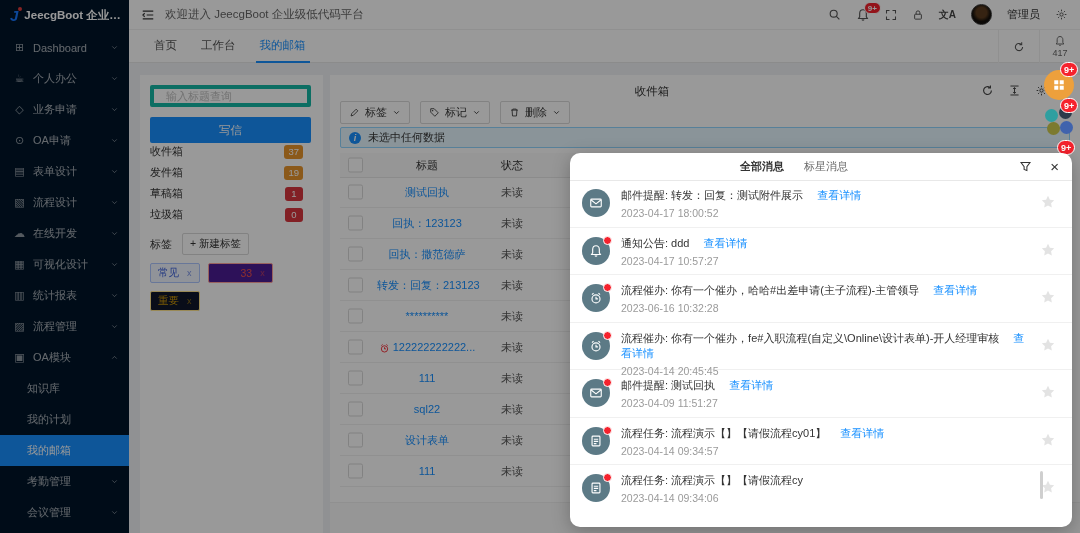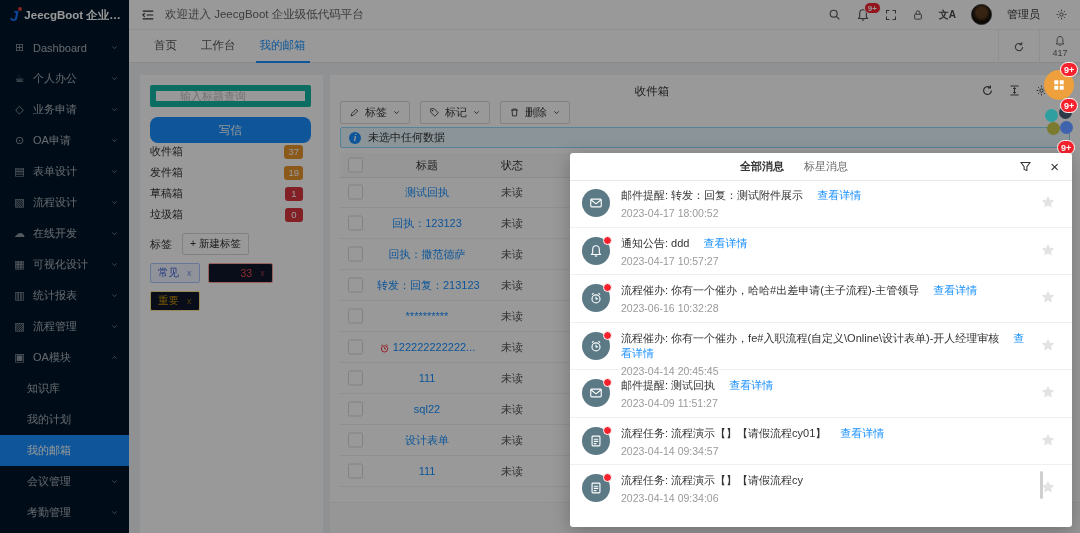--- a/index.html
+++ b/index.html
@@ -32,35 +32,35 @@
   .tabbar{position:absolute;left:129px;top:30px;right:0;height:33px;background:#fff;border-bottom:1px solid #e8e8e8;box-sizing:border-box;z-index:5;}
   .tabs{position:absolute;left:21px;top:0;height:33px;display:flex;gap:16px;}
   .tab{height:31px;line-height:31px;padding:0 4px;color:#555;font-size:11.5px;cursor:pointer;}
   .tab.active{color:#1890ff;border-bottom:2px solid #1890ff;}
   .tabbar-right{position:absolute;right:0;top:0;height:33px;display:flex;}
   .refresh-box{width:40px;border-left:1px solid #f0f0f0;display:flex;align-items:center;justify-content:center;color:#555;}
   .bellcount-box{width:40px;border-left:1px solid #f0f0f0;display:flex;flex-direction:column;align-items:center;justify-content:center;color:#666;gap:1px;}
   .bellcount-box .cnt{font-size:9px;}
   
   .mailnav{position:absolute;left:140px;top:75px;width:183px;bottom:0;background:#fff;z-index:4;}
-  .search-input{position:absolute;left:10px;top:10px;width:161px;height:22px;border:6px solid #14b8a6;border-radius:2px;box-sizing:border-box;font-size:11px;padding:0 24px;color:#333;outline:none;}
+  .search-input{position:absolute;left:10px;top:10px;width:161px;height:22px;border:4px solid #14b8a6;border-radius:2px;box-sizing:border-box;font-size:11px;padding:0 12px;color:#333;outline:none;}
   .search-input::placeholder{color:#bfbfbf;}
-  .compose-btn{position:absolute;left:10px;top:42px;width:161px;height:26px;background:#1890ff;color:#fff;border:none;border-radius:8px;font-size:11.5px;cursor:pointer;}
+  .compose-btn{position:absolute;left:10px;top:42px;width:161px;height:26px;background:#1890ff;color:#fff;border:none;border-radius:2px;font-size:11.5px;cursor:pointer;}
   .folders{position:absolute;left:0;top:66px;right:0;}
   .folder-row{height:21px;display:flex;align-items:center;padding:0 20px 0 10px;justify-content:space-between;cursor:pointer;}
   .badge{min-width:18px;height:14px;padding:0 4px;border-radius:3px;color:#fff;font-size:9.5px;display:flex;align-items:center;justify-content:center;box-sizing:border-box;}
   .badge.orange{background:#e8952c;}
   .badge.red{background:#d9363e;}
   .tags-head{position:absolute;left:10px;top:158px;display:flex;align-items:center;gap:10px;}
   .newtag-btn{border:1px solid #d9d9d9;background:#fff;border-radius:2px;font-size:10.5px;color:#333;padding:3px 7px;cursor:pointer;}
   .tag-chips{position:absolute;left:10px;top:188px;width:163px;display:flex;flex-wrap:wrap;gap:8px;}
   .chip{display:inline-flex;align-items:center;gap:8px;border-radius:2px;padding:2px 7px;font-size:10.5px;border:1px solid;cursor:pointer;}
   .chip .x{font-size:9px;opacity:.65;cursor:pointer;}
   .chip.blue{background:#f0f5ff;border-color:#adc6ff;color:#3b5fd9;}
-  .chip.red{background:#0f172a;border-color:#ffa39e;color:#ef4d4d;padding-left:32px;}
+  .chip.red{background:#4c1d95;border-color:#ffa39e;color:#ef4d4d;padding-left:32px;}
   .chip.yellow{background:#0f172a;border-color:#ffe58f;color:#c79208;}
   
   .mailbox{position:absolute;left:330px;top:75px;right:0;bottom:0;background:#fff;z-index:4;}
   .mb-title{position:absolute;left:322px;top:9px;transform:translateX(-50%);font-size:11.5px;font-weight:500;color:#333;}
   .mb-tools{position:absolute;right:32px;top:9px;display:flex;gap:14px;color:#444;}
   .mb-toolbar{position:absolute;left:10px;top:26px;display:flex;gap:10px;}
   .tool-btn{display:inline-flex;align-items:center;gap:5px;height:23px;padding:0 8px;border:1px solid #d9d9d9;background:#fff;border-radius:2px;font-size:11px;color:#333;cursor:pointer;}
   .alert{position:absolute;left:10px;right:10px;top:52px;height:21px;background:#e6f7ff;border:1px solid #91d5ff;border-radius:2px;display:flex;align-items:center;padding:0 8px;gap:7px;box-sizing:border-box;}
   .info-ic{width:12px;height:12px;border-radius:50%;background:#1890ff;color:#fff;font-size:9px;font-style:italic;font-weight:700;display:flex;align-items:center;justify-content:center;}
   .thead{position:absolute;left:10px;right:10px;top:78px;height:24px;background:#fafafa;border-bottom:1px solid #e8e8e8;}
@@ -69,21 +69,21 @@
   .cbox{position:absolute;left:8px;top:50%;transform:translateY(-50%);width:13px;height:13px;border:1px solid #d9d9d9;border-radius:2px;background:#fff;cursor:pointer;}
   .col-title{position:absolute;left:37px;width:100px;top:50%;transform:translateY(-50%);text-align:center;white-space:nowrap;}
   .col-status{position:absolute;left:152px;width:40px;top:50%;transform:translateY(-50%);text-align:center;color:#555;}
   .thead .col-title,.thead .col-status{color:#333;font-weight:500;font-family:Liberation Mono, monospace;}
   .mail-link{color:#1890ff;cursor:pointer;text-decoration:none;}
   .urgent{color:#f5222d;margin-right:3px;}
   .mb-footer{position:absolute;left:0;right:0;bottom:0;height:30px;background:#fbfbfb;border-top:1px solid #f0f0f0;}
   
   .overlay{position:absolute;inset:0;background:rgba(0,0,0,.4);z-index:50;}
   
-  .popup{position:absolute;left:570px;top:153px;width:502px;height:374px;background:#fff;z-index:60;border-radius:3px;box-shadow:0 4px 18px rgba(0,0,0,.25);overflow:hidden;}
+  .popup{position:absolute;left:570px;top:153px;width:502px;height:374px;background:#fff;z-index:60;border-radius:10px;box-shadow:0 4px 18px rgba(0,0,0,.25);overflow:hidden;}
   .popup-head{position:relative;height:27px;border-bottom:1px solid #e8e8e8;}
   .popup-tabs{position:absolute;left:170px;top:0;height:27px;display:flex;gap:20px;align-items:center;}
   .ptab{font-size:11px;color:#666;cursor:pointer;}
   .ptab.active{color:#333;font-weight:600;}
   .popup-head-icons{position:absolute;right:13px;top:0;height:27px;display:flex;gap:18px;align-items:center;color:#333;}
   .close-x{font-size:15px;line-height:1;cursor:pointer;color:#333;}
   .nlist{position:absolute;left:0;right:0;top:27px;bottom:0;}
   .nitem{position:relative;height:46.5px;border-bottom:1px solid #f0f0f0;}
   .nitem:last-child{border-bottom:none;}
   .nicon{position:absolute;left:12px;top:9px;width:28px;height:28px;border-radius:50%;background:#5c7a86;display:flex;align-items:center;justify-content:center;color:#fff;}
@@ -269,27 +269,27 @@
         <div class="submenu-item">
           <span>知识库</span>
         </div>
         <div class="submenu-item">
           <span>我的计划</span>
         </div>
         <div class="submenu-item active">
           <span>我的邮箱</span>
         </div>
         <div class="submenu-item">
+          <span>考勤管理</span>
+          <svg width="9" height="9" class="ic mi-caret">
+            <use href="#i-caret-d"></use>
+          </svg>
+        </div>
+        <div class="submenu-item">
           <span>会议管理</span>
-          <svg width="9" height="9" class="ic mi-caret">
-            <use href="#i-caret-d"></use>
-          </svg>
-        </div>
-        <div class="submenu-item">
-          <span>考勤管理</span>
           <svg width="9" height="9" class="ic mi-caret">
             <use href="#i-caret-d"></use>
           </svg>
         </div>
       </div>
   </div>
 
   <div class="topbar">
     <svg class="ic" width="14" height="14">
         <use href="#i-fold"></use>

